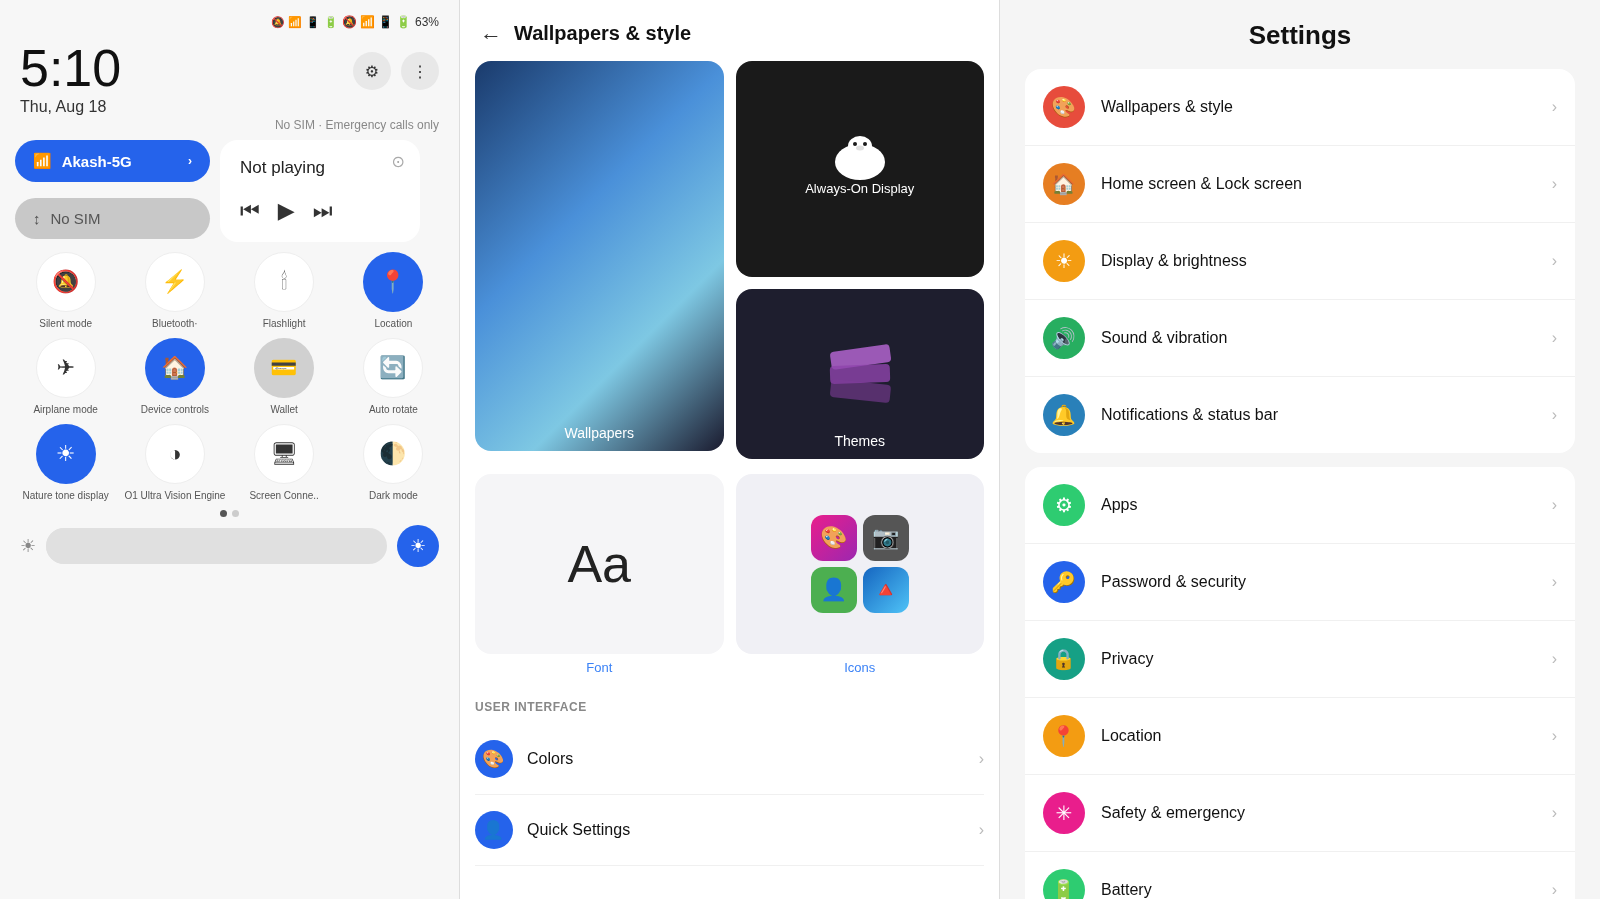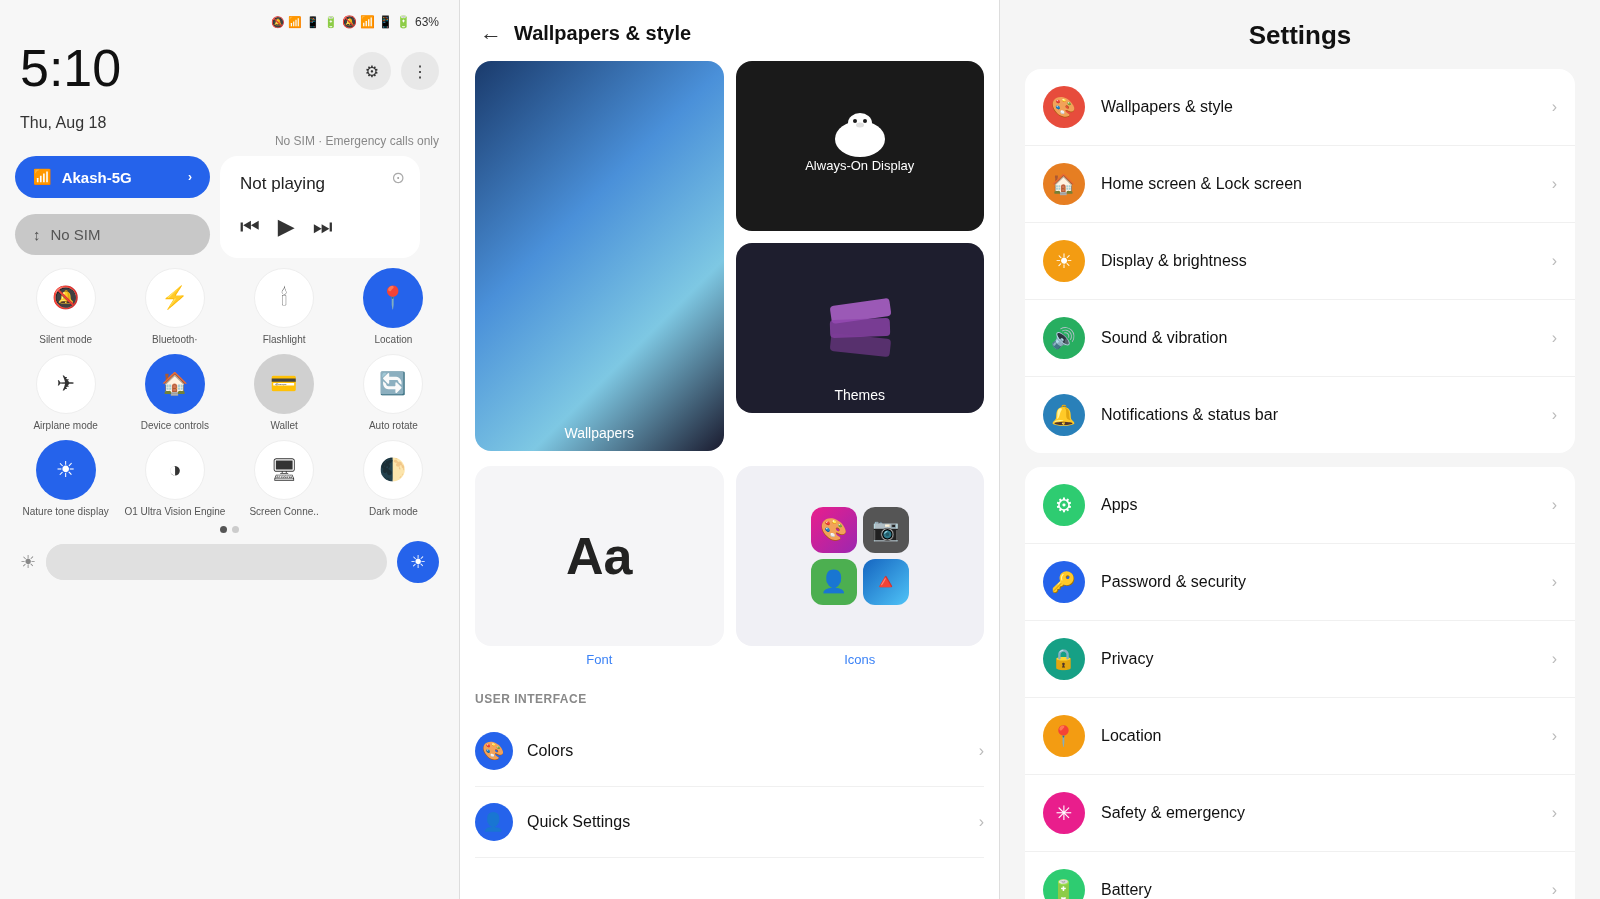--- a/index.html
+++ b/index.html
@@ -44,21 +44,21 @@
     }
     .clock-time {
       font-size: 52px;
       font-weight: 300;
       color: #111;
       line-height: 1;
     }
     .clock-date {
       font-size: 16px;
       color: #333;
-      margin-top: 20px;
+      margin-top: 4px;
     }
     .clock-actions {
       display: flex;
       gap: 10px;
       align-items: center;
       padding-top: 10px;
     }
     .icon-btn-circle {
       width: 38px;
       height: 38px;
@@ -318,21 +318,21 @@
       border-radius: 16px;
       display: flex;
       flex-direction: column;
       align-items: center;
       justify-content: center;
       height: 180px;
       cursor: pointer;
     }
     .font-aa {
       font-size: 52px;
-      font-weight: 700;
+      font-weight: 400;
       color: #222;
       text-align: right;
     }
     .wp-icons-card {
       background: #f0f0f5;
       border-radius: 16px;
       height: 180px;
       display: flex;
       flex-direction: column;
       align-items: center;
@@ -601,21 +601,21 @@
   </div>
 
   <div class="wp-grid">
 
     <div class="wp-card wp-card-tall wp-wallpapers" style="height:390px;">
       <div class="wp-card-label">Wallpapers</div>
     </div>
 
     <div style="display:flex;flex-direction:column;gap:12px;">
 
-      <div class="wp-card wp-aod" style="height:170px;background:#1a1a1a;">
+      <div class="wp-card wp-aod" style="height:216px;background:#1a1a1a;">
 
         <svg width="70" height="55" viewBox="0 0 70 55">
           <ellipse cx="35" cy="30" rx="25" ry="18" fill="white"></ellipse>
           <ellipse cx="35" cy="14" rx="12" ry="10" fill="white"></ellipse>
           <circle cx="30" cy="12" r="2" fill="#1a1a1a"></circle>
           <circle cx="40" cy="12" r="2" fill="#1a1a1a"></circle>
           <ellipse cx="35" cy="16" rx="4" ry="2.5" fill="#e0e0e0"></ellipse>
           <ellipse cx="20" cy="22" rx="6" ry="4" fill="white"></ellipse>
           <ellipse cx="50" cy="22" rx="6" ry="4" fill="white"></ellipse>
         </svg>

